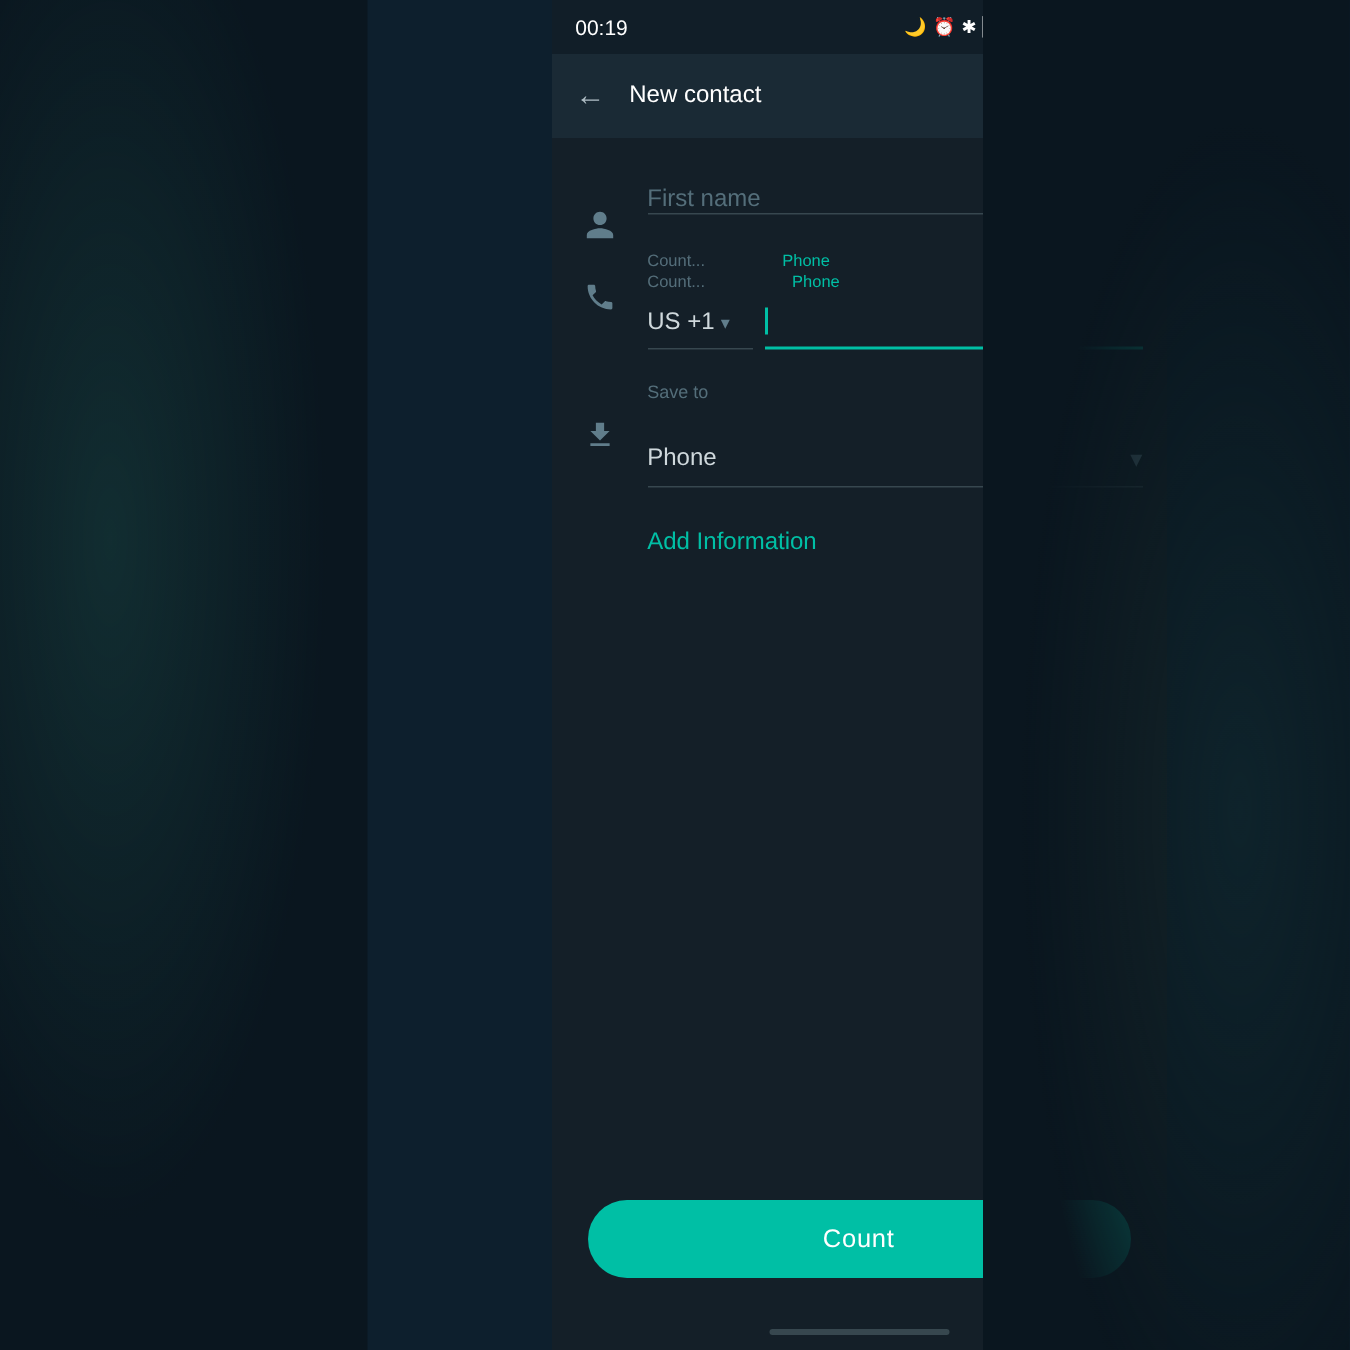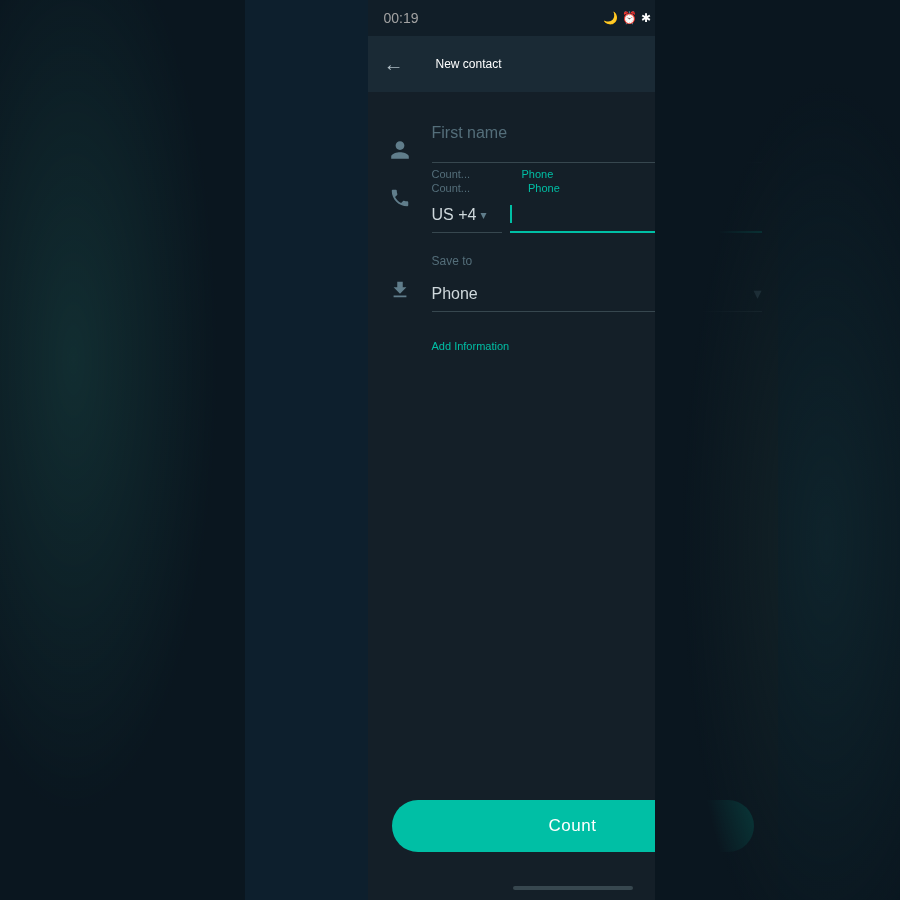--- a/index.html
+++ b/index.html
@@ -57,21 +57,21 @@
       height: 36px;
       background: #111e28;
       display: flex;
       align-items: center;
       justify-content: space-between;
       padding: 0 16px;
       flex-shrink: 0;
     }
 
     .status-time {
-      color: #a3a3a3;
+      color: #ffffff;
       font-size: 14px;
       font-weight: 500;
     }
 
     .status-icons {
       display: flex;
       align-items: center;
       gap: 4px;
       color: #ffffff;
       font-size: 11px;
@@ -94,23 +94,22 @@
     }
 
     .back-arrow {
       color: #b0bec5;
       font-size: 20px;
       cursor: pointer;
     }
 
     .page-title {
       color: #ffffff;
-      font-size: 12px;
+      font-size: 16px;
       font-weight: 400;
-      margin-left: 16px;
     }
 
     .watermark {
       position: absolute;
       right: 10px;
       top: 50%;
       transform: translateY(-50%);
       color: rgba(180, 200, 210, 0.15);
       font-size: 18px;
       font-weight: bold;
@@ -156,21 +155,21 @@
       flex-direction: column;
       gap: 0;
     }
 
     .input-field {
       background: transparent;
       border: none;
       border-bottom: 1px solid #37474f;
       color: #0ea5e9;
       font-size: 16px;
-      padding: 8px 0 20px 0;
+      padding: 8px 0 0 0;
       outline: none;
       width: 100%;
       caret-color: #00bfa5;
     }
 
     .input-field::placeholder {
       color: #546e7a;
     }
 
     .country-label {
@@ -220,21 +219,21 @@
     .save-to-row {
       display: flex;
       align-items: flex-start;
       padding: 8px 16px;
       gap: 16px;
     }
 
     .save-to-label {
       color: #546e7a;
       font-size: 12px;
-      margin-bottom: 8px;
+      margin-bottom: 20px;
     }
 
     .save-to-selector {
       display: flex;
       align-items: center;
       justify-content: space-between;
       border-bottom: 1px solid #37474f;
       padding: 8px 0;
       cursor: pointer;
       color: #cfd8dc;
@@ -246,21 +245,21 @@
       color: #607d8b;
       font-size: 16px;
     }
 
     .add-info-row {
       padding: 16px 64px;
     }
 
     .add-info-btn {
       color: #00bfa5;
-      font-size: 11px;
+      font-size: 16px;
       cursor: pointer;
       background: none;
       border: none;
       padding: 4px 0;
     }
 
     
     .bottom-area {
       padding: 16px 24px 24px;
       background: #141f28;
@@ -354,21 +353,21 @@
         <div style="display:flex; gap: 8px; align-items: flex-end;">
           <span class="country-label" style="position:absolute; margin-top:-18px; font-size:11px; color:#546e7a;">Count...</span>
           <span class="phone-label" style="position:absolute; margin-top:-18px; font-size:11px; color:#00bfa5; margin-left:90px;">Phone</span>
         </div>
         <div style="margin-bottom: 4px; display:flex; gap:8px;">
           <span style="color:#546e7a; font-size:11px;">Count...</span>
           <span style="color:#00bfa5; font-size:11px; margin-left: 50px;">Phone</span>
         </div>
         <div class="phone-number-row">
           <div class="country-selector">
-            <span>US +4</span>
+            <span>US +1</span>
             <span class="dropdown-arrow">▾</span>
           </div>
           <div style="flex:1; border-bottom: 2px solid #00bfa5; margin-left: 8px; padding-bottom: 8px; display:flex; align-items:center;">
             <span class="phone-cursor"></span>
           </div>
         </div>
       </div>
     </div>
 
     <div class="save-to-row" style="margin-top: 8px;">

